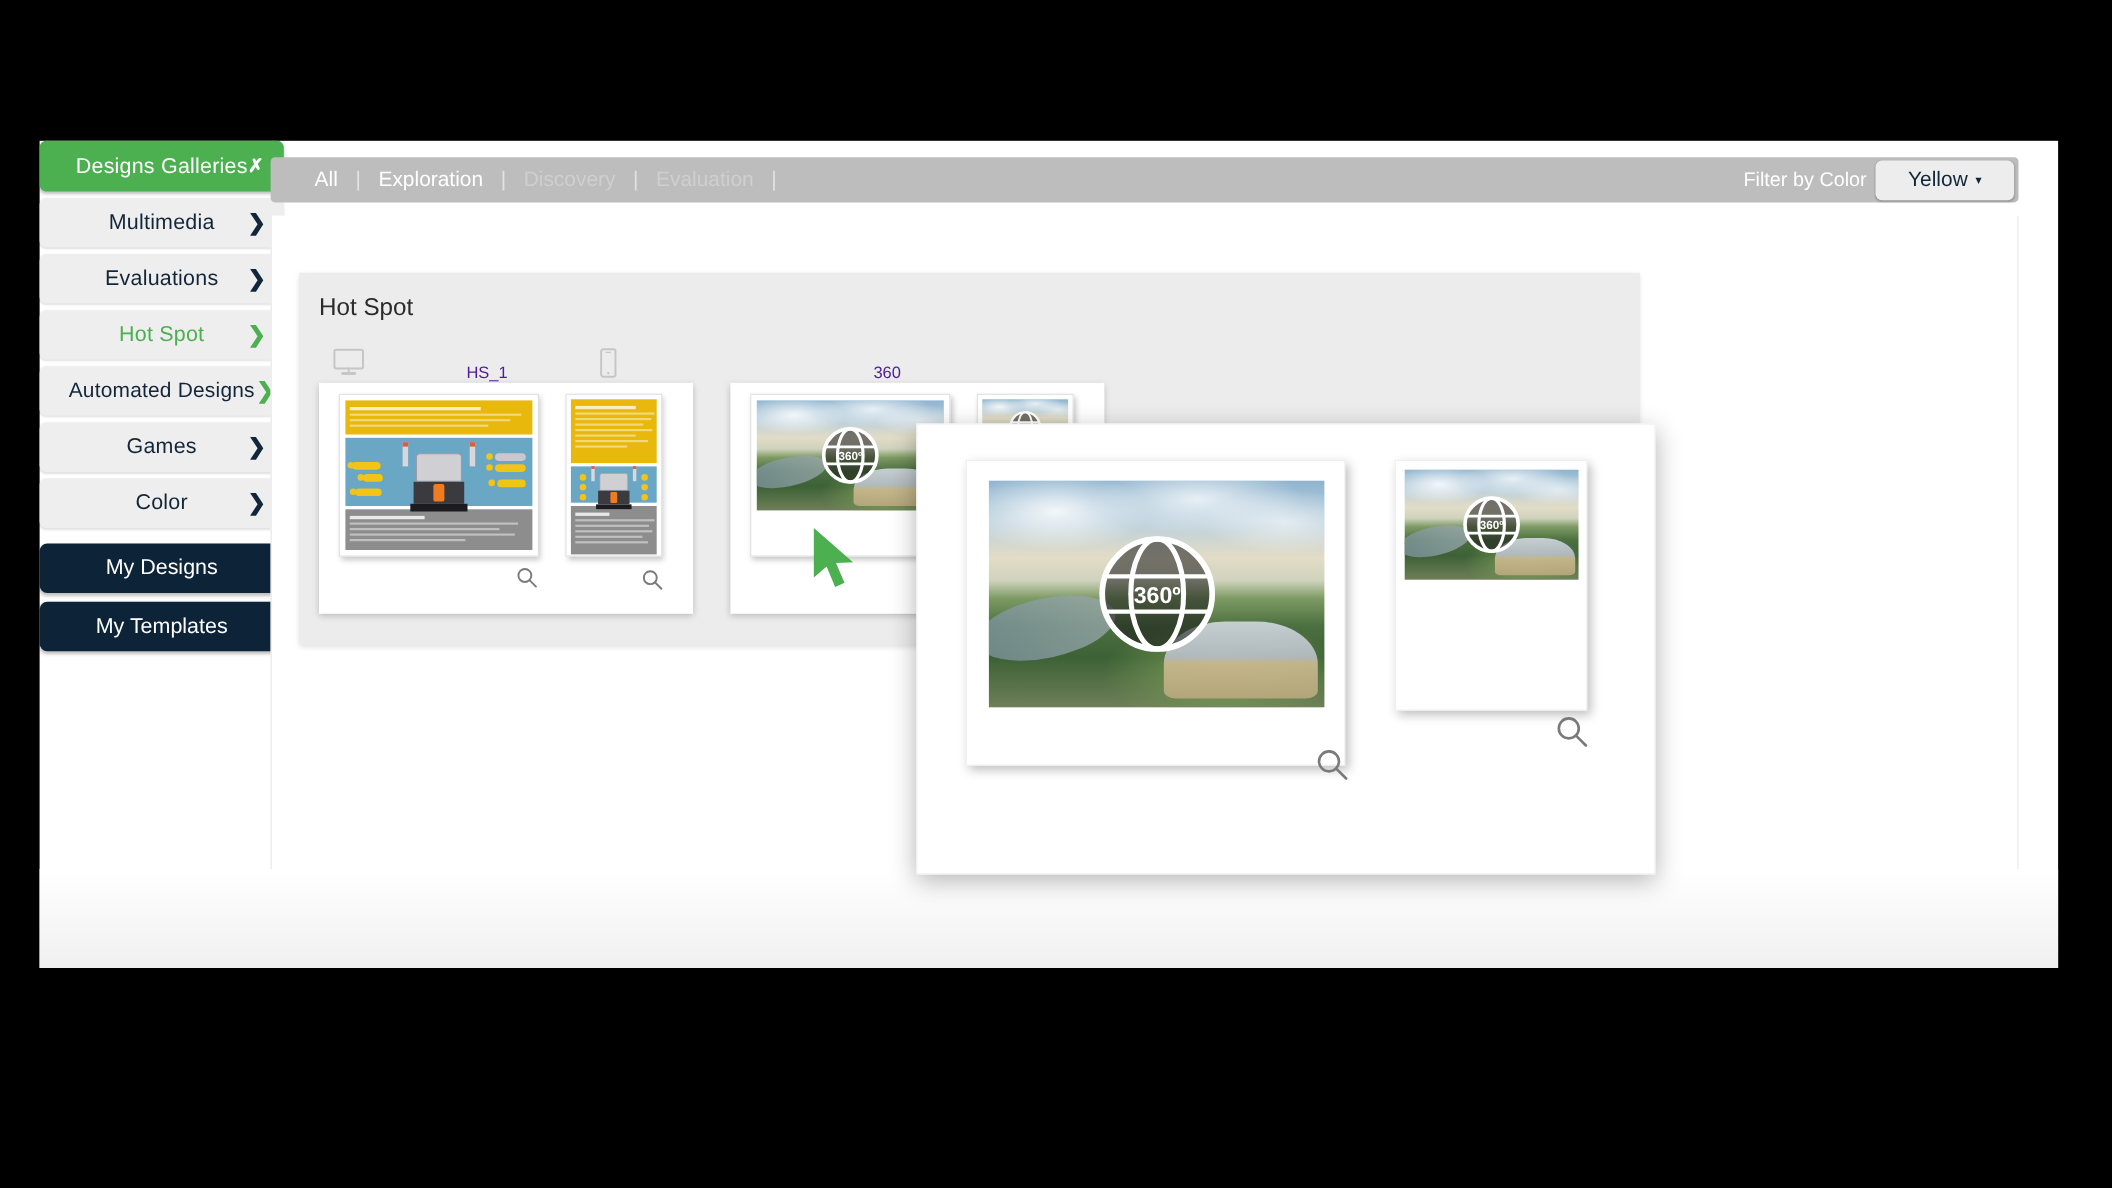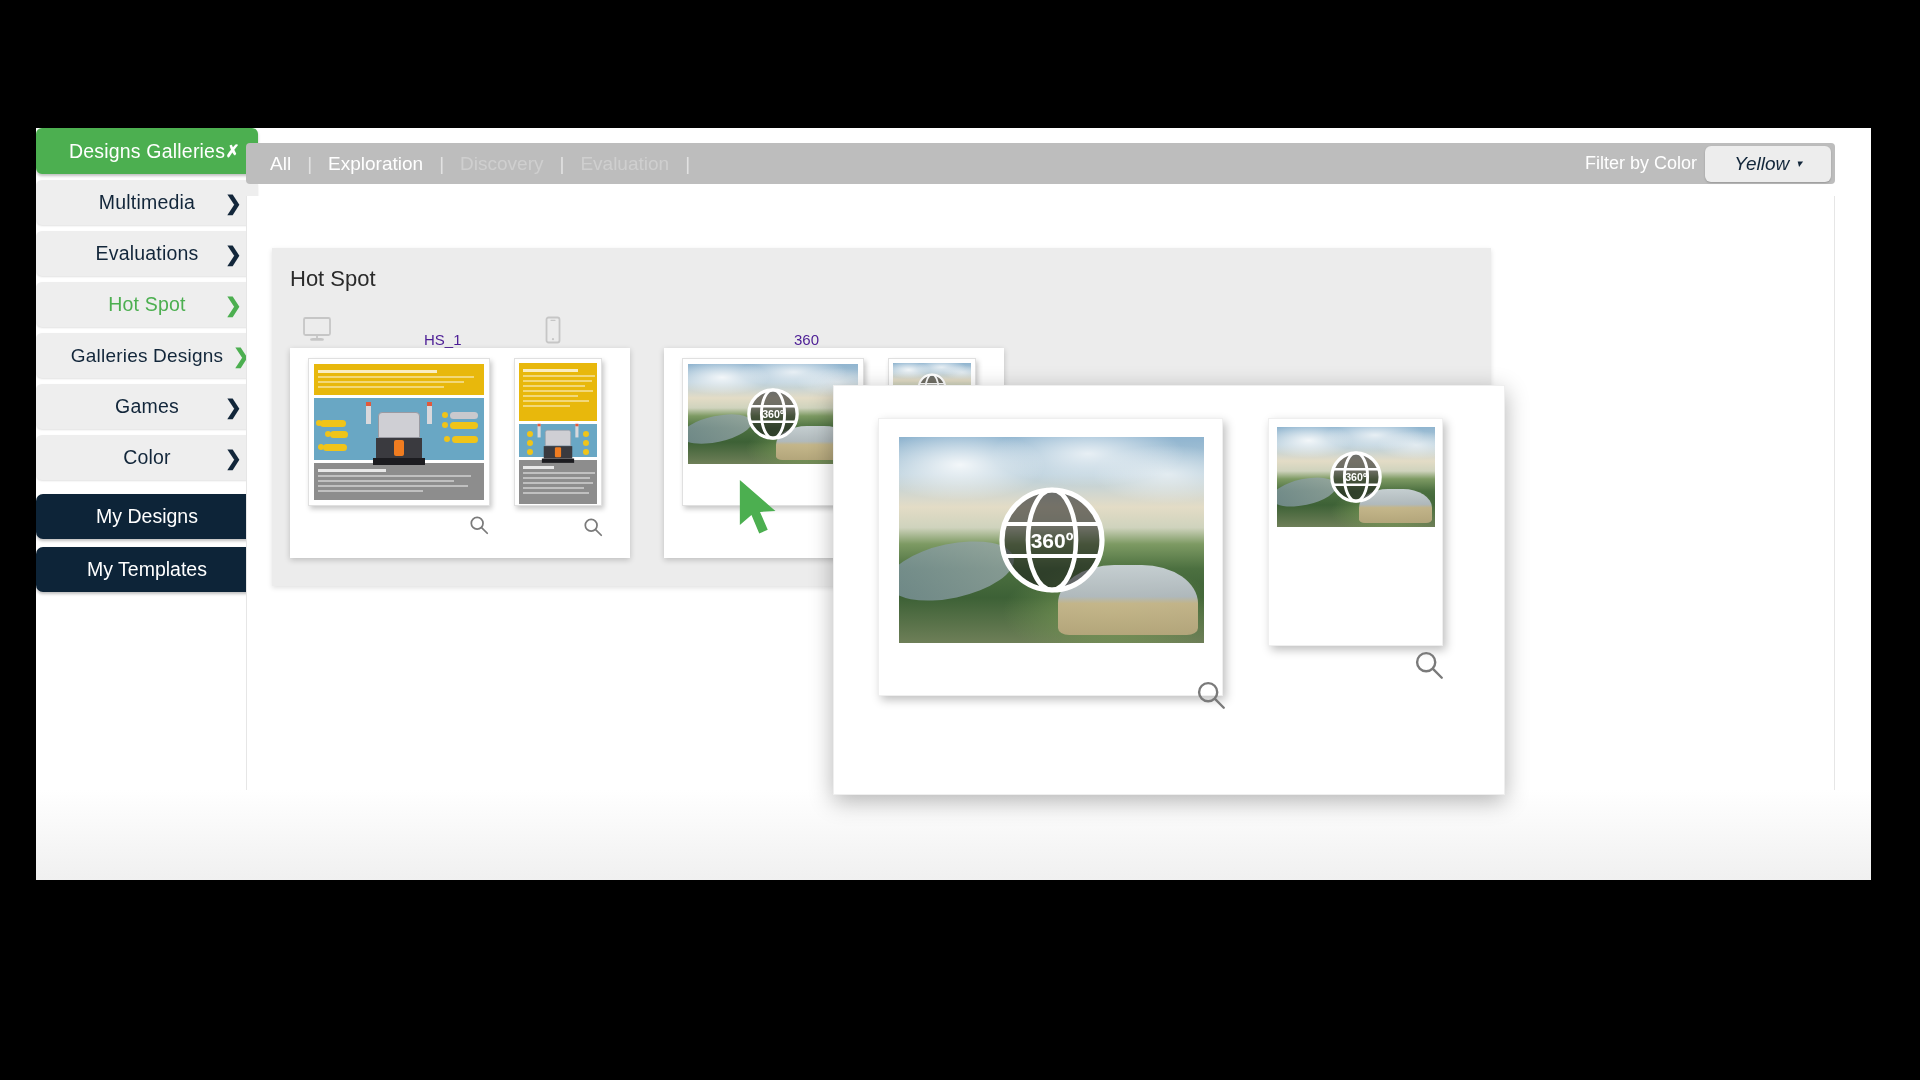--- a/index.html
+++ b/index.html
@@ -52,34 +52,33 @@
     display:flex; align-items:center; justify-content:center; font-size:19.5px;
   }
   #spacer-a{ height:8px; }
 
   
   #topbar{
     position:absolute; left:210px; top:15px; width:1589px; height:41px;
     background:#bdbdbd; border-radius:4px;
     display:flex; align-items:center;
   }
-  #tabs{ display:flex; align-items:center; padding-left:22px; }
+  #tabs{ display:flex; align-items:center; padding-left:38px; }
   .tab{ color:#ffffff; font-size:19px; padding:0 2px; white-space:nowrap; }
   .tab.dim{ color:#cfcfcf; }
   .tab-sep{ color:#e9e9e9; font-size:19px; margin:0 14px; opacity:.85; }
   #filter-wrap{
     margin-left:auto; display:flex; align-items:center; padding-right:4px;
   }
   #filter-label{ color:#ffffff; font-size:18px; margin-right:8px; }
   #color-select{
     background:#ededed; color:#12263a; font-size:19px;
     border-radius:6px; height:36px; min-width:126px;
     display:flex; align-items:center; justify-content:center; gap:7px;
     box-shadow:0 1px 2px rgba(0,0,0,.2);
-    font-style:italic;
   }
   #color-select .caret{ font-size:11px; }
 
   
   #content-area{
     position:absolute; left:210px; top:68px; width:1589px; height:620px;
     background:#ffffff; border:1px solid #e6e6e6; border-top:none;
   }
   #gallery-panel{
     position:absolute; left:25px; top:52px; width:1219px; height:338px;
@@ -228,21 +227,21 @@
       <span class="lbl">Evaluations</span>
       <span class="chev">❯</span>
     </div>
 
     <div class="side-btn nav-item green-text green-chev">
       <span class="lbl">Hot Spot</span>
       <span class="chev">❯</span>
     </div>
 
     <div class="side-btn nav-item green-chev tight">
-      <span class="lbl">Galleries Designs</span>
+      <span class="lbl">Automated Designs</span>
       <span class="chev">❯</span>
     </div>
 
     <div class="side-btn nav-item">
       <span class="lbl">Games</span>
       <span class="chev">❯</span>
     </div>
 
     <div class="side-btn nav-item">
       <span class="lbl">Color</span>

